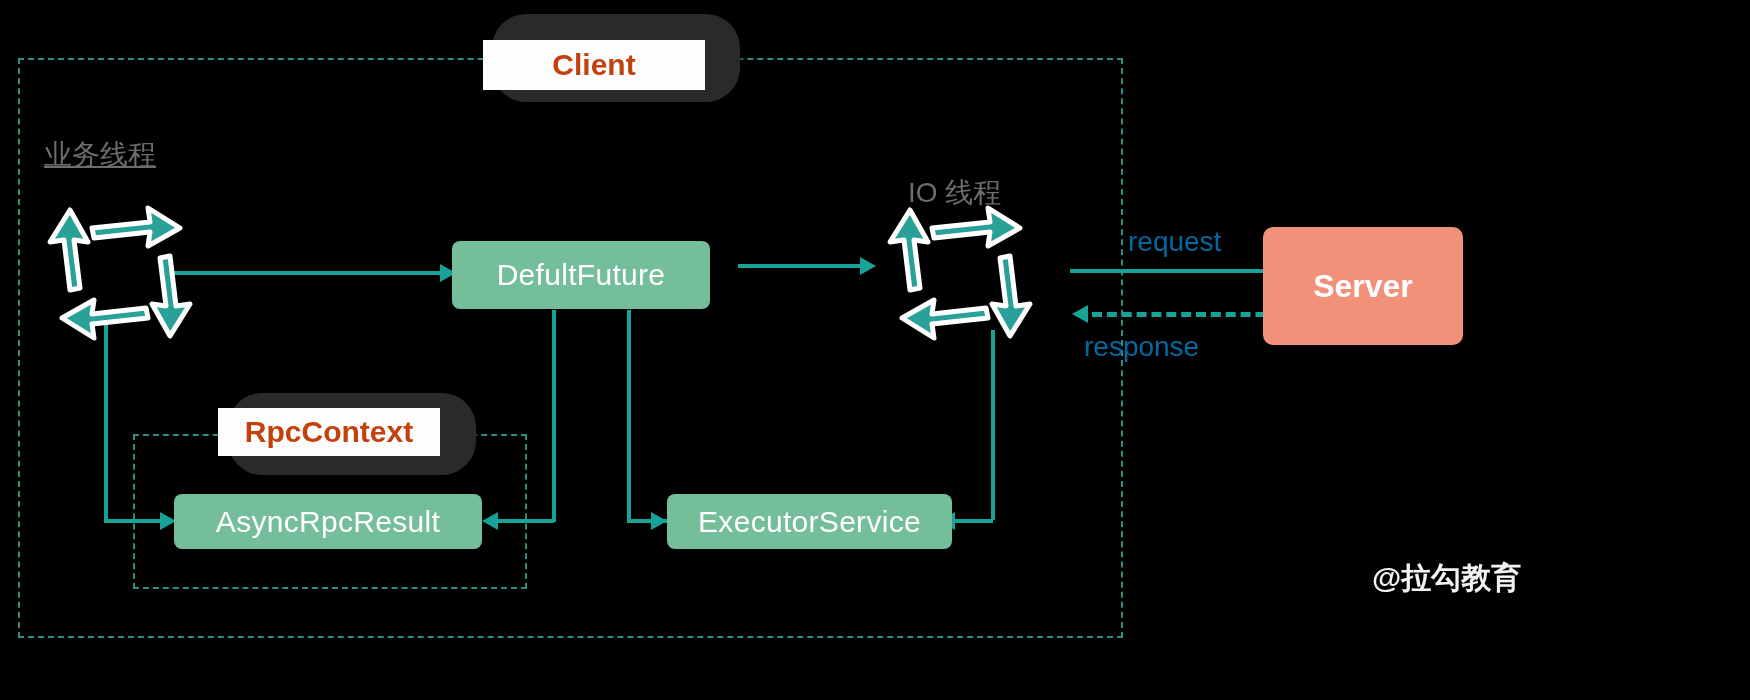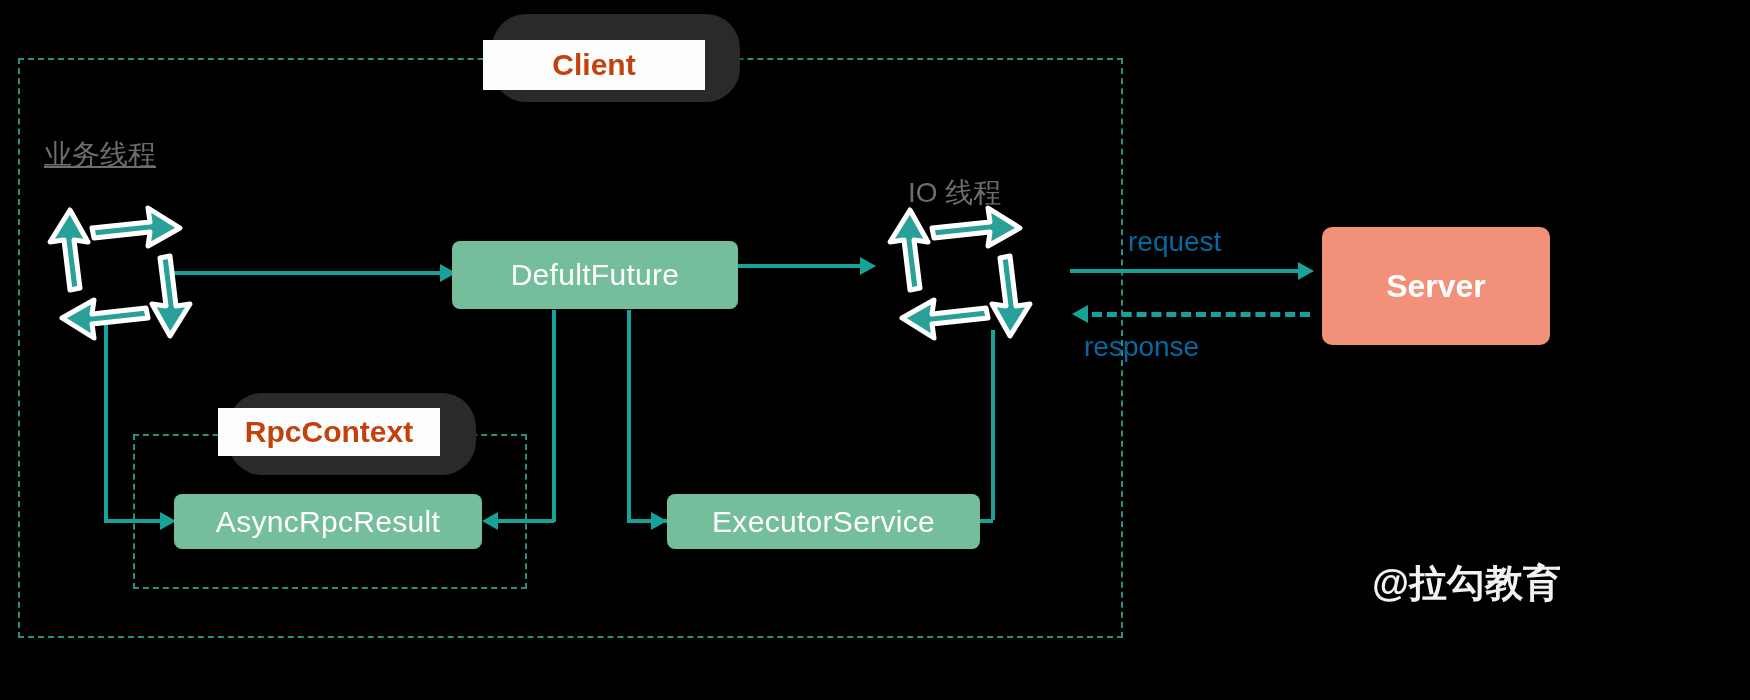--- a/index.html
+++ b/index.html
@@ -17,21 +17,21 @@
         color:#ffffff;font-size:32px;font-weight:600;}
 
   .pill{position:absolute;background:#2a2a2a;border-radius:34px;
         box-shadow:0 3px 7px rgba(0,0,0,.85);}
   .pilllabel{position:absolute;background:#fdfdfd;
         display:flex;align-items:center;justify-content:center;
         color:#c2410c;font-size:30px;font-weight:bold;}
 
   .tlabel{position:absolute;color:#6d6d6d;font-size:28px;white-space:nowrap;}
   .alabel{position:absolute;color:#0369a1;font-size:28px;white-space:nowrap;}
-  .wmark{position:absolute;color:#f2f2f2;font-size:38px;font-weight:bold;white-space:nowrap;}
+  .wmark{position:absolute;color:#f2f2f2;font-size:30px;font-weight:bold;white-space:nowrap;}
 
   .ln{position:absolute;background:#17a398;}
   .lnh{height:4px;}
   .lnv{width:4px;}
   .lnd-h{position:absolute;height:0;border-top:5px dashed #17a398;}
 
   .arw{position:absolute;width:0;height:0;}
   .arw-r{border-top:9px solid transparent;border-bottom:9px solid transparent;border-left:16px solid #17a398;}
   .arw-l{border-top:9px solid transparent;border-bottom:9px solid transparent;border-right:16px solid #17a398;}
 
@@ -93,27 +93,27 @@
         <path d="M130 58 L136 108 L150 106 L130 138 L112 106 L126 108 L120 60 Z"></path>
         <path d="M108 120 L52 126 L54 140 L22 120 L54 102 L52 116 L106 110 Z"></path>
         <path d="M30 92 L24 42 L10 44 L30 12 L48 44 L34 42 L40 90 Z"></path>
       </g>
     </svg>
   </div>
 
   <div class="tlabel" style="left:44px;top:136px;text-decoration:underline;">业务线程</div>
   <div class="tlabel" style="left:908px;top:146px;margin-top:28px;">IO 线程</div>
 
-  <div class="gbox" style="left:452px;top:241px;width:286px;height:68px;">DefultFuture</div>
+  <div class="gbox" style="left:452px;top:241px;width:258px;height:68px;">DefultFuture</div>
 
   <div class="gbox" style="left:174px;top:494px;width:308px;height:55px;">AsyncRpcResult</div>
 
-  <div class="gbox" style="left:667px;top:494px;width:313px;height:55px;">ExecutorService</div>
+  <div class="gbox" style="left:667px;top:494px;width:285px;height:55px;">ExecutorService</div>
 
-  <div class="sbox" style="left:1322px;top:227px;width:228px;height:118px;">Server</div>
+  <div class="sbox" style="left:1263px;top:227px;width:200px;height:118px;">Server</div>
 
   <div class="alabel" style="left:1128px;top:226px;">request</div>
   <div class="alabel" style="left:1084px;top:331px;">response</div>
 
   <div class="pill" style="left:492px;top:14px;width:248px;height:88px;"></div>
   <div class="pilllabel" style="left:483px;top:40px;width:222px;height:50px;">Client</div>
 
   <div class="pill" style="left:228px;top:393px;width:248px;height:82px;"></div>
   <div class="pilllabel" style="left:218px;top:408px;width:222px;height:48px;">RpcContext</div>
 

